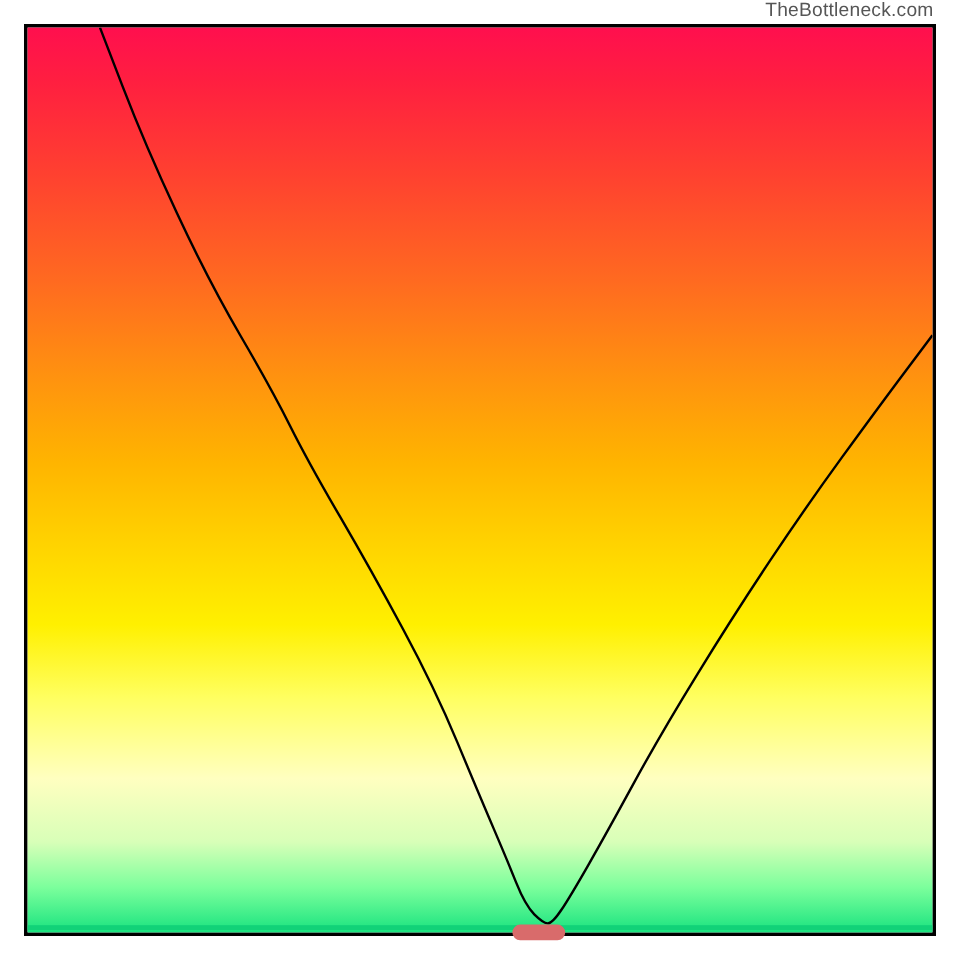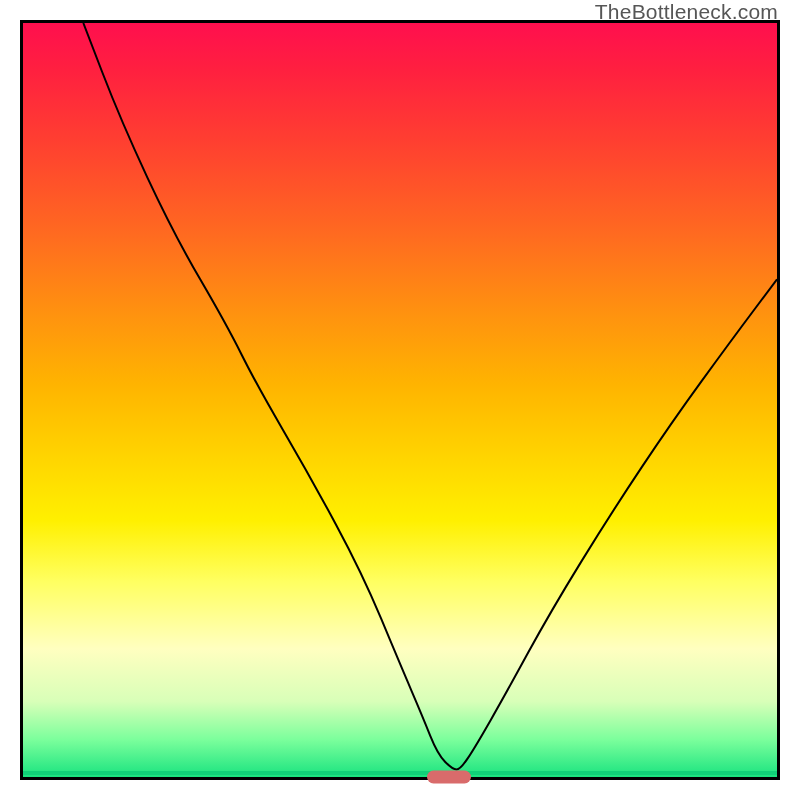--- a/index.html
+++ b/index.html
@@ -59,21 +59,21 @@
     width: 44px;
     height: 13px;
     border-radius: 7px;
     background: #d96b6b;
     transform: translate(-50%, 50%);
   }
   .watermark {
     position: absolute;
     top: 0;
     right: 22px;
-    font-size: 21px;
+    font-size: 16px;
     font-weight: 500;
     color: #565656;
     white-space: nowrap;
     letter-spacing: 0.2px;
   }
 </style>
 </head>
 <body>
 
 <div class="watermark">TheBottleneck.com</div>

